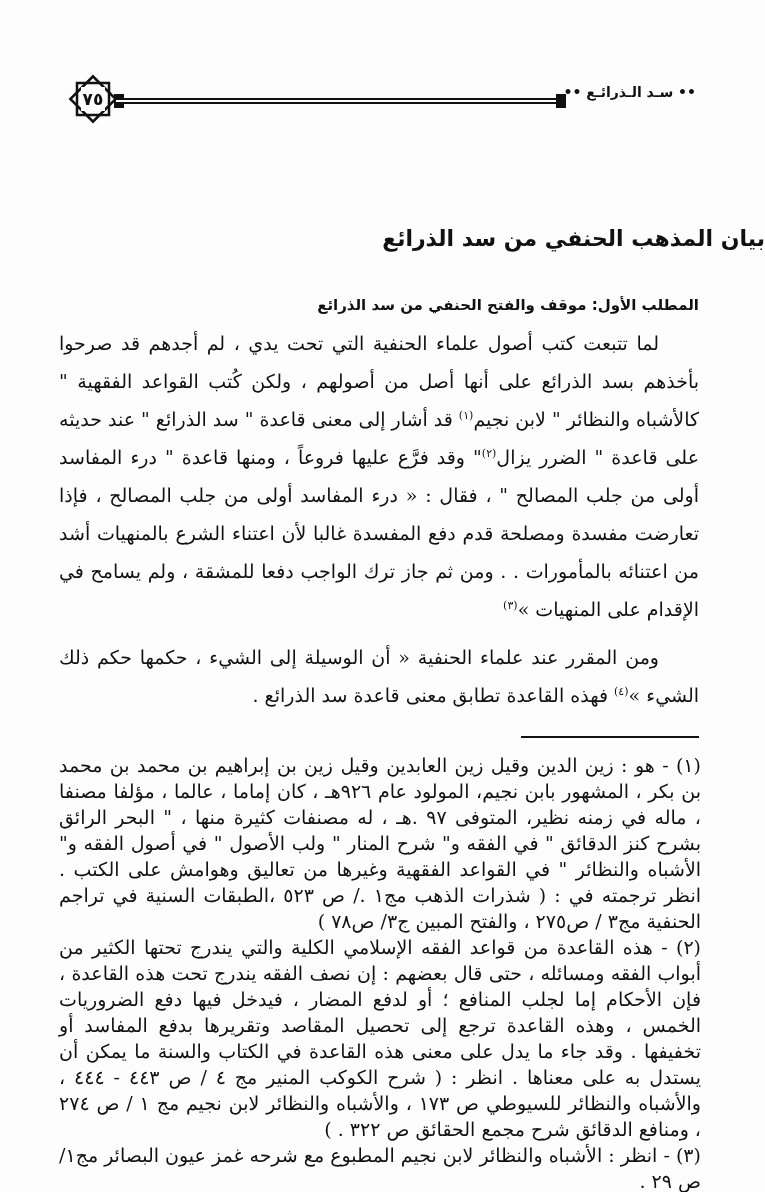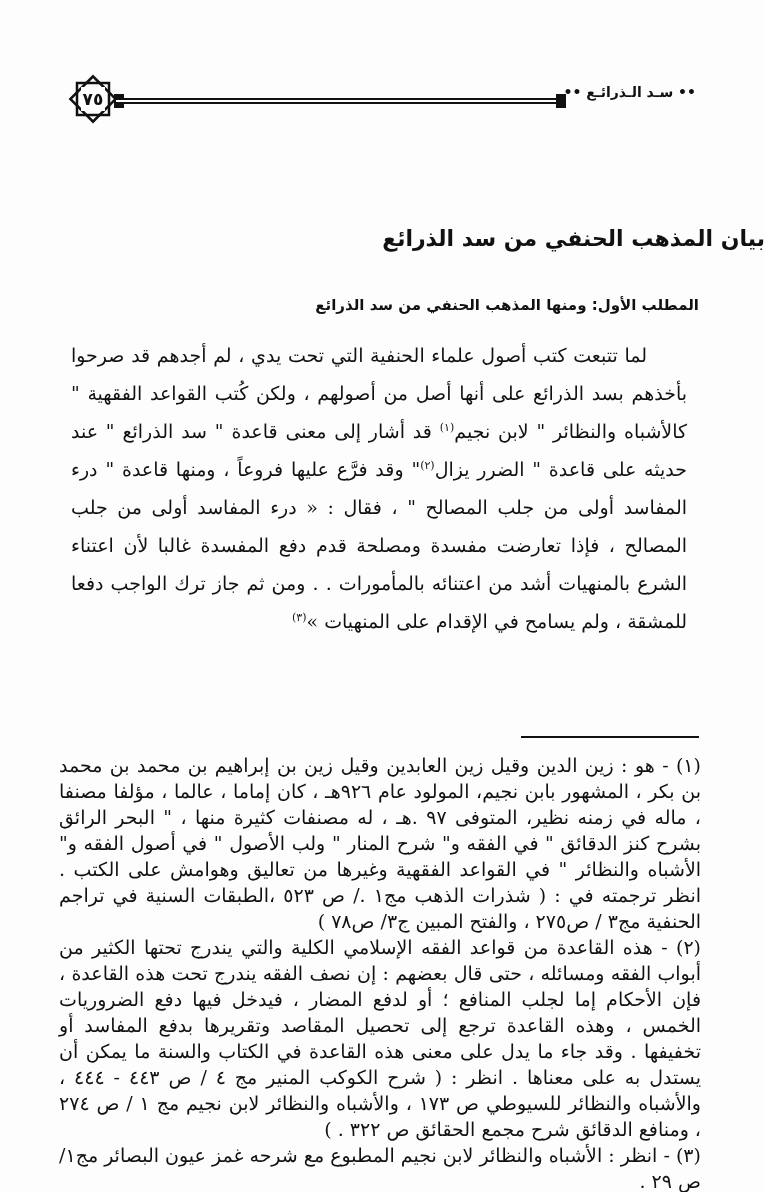--- a/index.html
+++ b/index.html
@@ -23,21 +23,21 @@
 
   .chapter-title { position: absolute; top: 172px; left: 0; width: 765px; text-align: center;
                    font-family: "DejaVu Sans", sans-serif; font-weight: bold; font-style: italic; font-size: 22px; }
   .section-title { position: absolute; top: 226px; left: 0; width: 765px; 
                    font-family: "DejaVu Sans", sans-serif; font-weight: bold; font-size: 22px; }
   .subsection-title { position: absolute; top: 296px; right: 64px; font-family: "DejaVu Sans", sans-serif;
                       font-weight: bold; font-size: 15px; direction: rtl; }
 
   .body-text { position: absolute; top: 324px; right: 64px; width: 640px; direction: rtl; text-align: justify;
                font-size: 19px; line-height: 38px; }
-  .body-text p { margin: 12px; }
+  .body-text p { margin: 0; }
   .body-text p.indent { text-indent: 40px; }
   .body-text p.gap { margin-top: 10px; }
   sup { font-size: 11px; line-height: 0; }
 
   .fn-rule { position: absolute; top: 736px; right: 64px; width: 178px; border-top: 2px solid #111; }
   .footnotes { position: absolute; top: 752px; right: 62px; width: 642px; direction: rtl; text-align: justify;
                font-size: 19px; line-height: 26px; }
   .footnotes .fn { margin: 0; }
 </style>
 </head>
@@ -54,24 +54,25 @@
       </svg>
       <div class="page-num">٧٥</div>
     </div>
     <div class="rule-cap left"></div>
     <div class="rule"></div>
     <div class="rule-cap right"></div>
     <div class="header-title">•• سـد الـذرائـع ••</div>
   </div>
 
   <div class="section-title">بيان المذهب الحنفي من سد الذرائع</div>
-  <div class="subsection-title">المطلب الأول: ومنها المذهب الحنفي من سد الذرائع</div>
+  <div class="subsection-title">المطلب الأول: موقف والفتح الحنفي من سد الذرائع</div>
 
   <div class="body-text">
     <p class="indent"><span>لما تتبعت كتب أصول علماء الحنفية التي تحت يدي ، لم أجدهم قد صرحوا بأخذهم بسد الذرائع على أنها أصل من أصولهم ، ولكن كُتب القواعد الفقهية " كالأشباه والنظائر " لابن نجيم</span><sup>(١)</sup><span> قد أشار إلى معنى قاعدة " سد الذرائع " عند حديثه على قاعدة " الضرر يزال</span><sup>(٢)</sup><span>" وقد فرَّع عليها فروعاً ، ومنها قاعدة " درء المفاسد أولى من جلب المصالح " ، فقال : « درء المفاسد أولى من جلب المصالح ، فإذا تعارضت مفسدة ومصلحة قدم دفع المفسدة غالبا لأن اعتناء الشرع بالمنهيات أشد من اعتنائه بالمأمورات . . ومن ثم جاز ترك الواجب دفعا للمشقة ، ولم يسامح في الإقدام على المنهيات »</span><sup>(٣)</sup></p>
+    <p class="indent gap"><span>ومن المقرر عند علماء الحنفية « أن الوسيلة إلى الشيء ، حكمها حكم ذلك الشيء »</span><sup>(٤)</sup><span> فهذه القاعدة تطابق معنى قاعدة سد الذرائع .</span></p>
   </div>
 
   <div class="fn-rule"></div>
 
   <div class="footnotes">
     <p class="fn"><span>(١) -</span> <span>هو : زين الدين وقيل زين العابدين وقيل زين بن إبراهيم بن محمد بن محمد بن بكر ، المشهور بابن نجيم، المولود عام ٩٢٦هـ ، كان إماما ، عالما ، مؤلفا مصنفا ، ماله في زمنه نظير، المتوفى ٩٧ .هـ ، له مصنفات كثيرة منها ، " البحر الرائق بشرح كنز الدقائق " في الفقه و" شرح المنار " ولب الأصول " في أصول الفقه و" الأشباه والنظائر " في القواعد الفقهية وغيرها من تعاليق وهوامش على الكتب . انظر ترجمته في : ( شذرات الذهب مج١ ./ ص ٥٢٣ ،الطبقات السنية في تراجم الحنفية مج٣ / ص٢٧٥ ، والفتح المبين ج٣/ ص٧٨ )</span></p>
     <p class="fn"><span>(٢) -</span> <span>هذه القاعدة من قواعد الفقه الإسلامي الكلية والتي يندرج تحتها الكثير من أبواب الفقه ومسائله ، حتى قال بعضهم : إن نصف الفقه يندرج تحت هذه القاعدة ، فإن الأحكام إما لجلب المنافع ؛ أو لدفع المضار ، فيدخل فيها دفع الضروريات الخمس ، وهذه القاعدة ترجع إلى تحصيل المقاصد وتقريرها بدفع المفاسد أو تخفيفها . وقد جاء ما يدل على معنى هذه القاعدة في الكتاب والسنة ما يمكن أن يستدل به على معناها . انظر : ( شرح الكوكب المنير مج ٤ / ص ٤٤٣ - ٤٤٤ ، والأشباه والنظائر للسيوطي ص ١٧٣ ، والأشباه والنظائر لابن نجيم مج ١ / ص ٢٧٤ ، ومنافع الدقائق شرح مجمع الحقائق ص ٣٢٢ . )</span></p>
     <p class="fn"><span>(٣) -</span> <span>انظر : الأشباه والنظائر لابن نجيم المطبوع مع شرحه غمز عيون البصائر مج١/ ص ٢٩ .</span></p>
     <p class="fn"><span>(٤) -</span> <span>انظر : بدايع الصنائع مج٧/ ص 191</span></p>
   </div>

